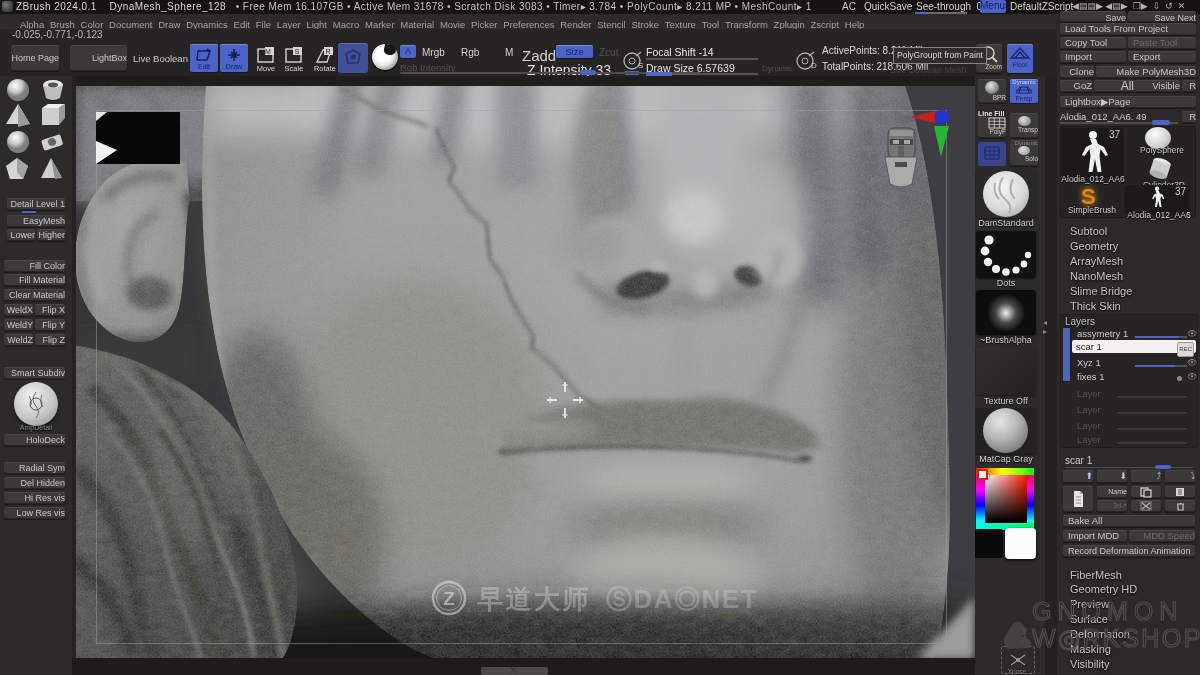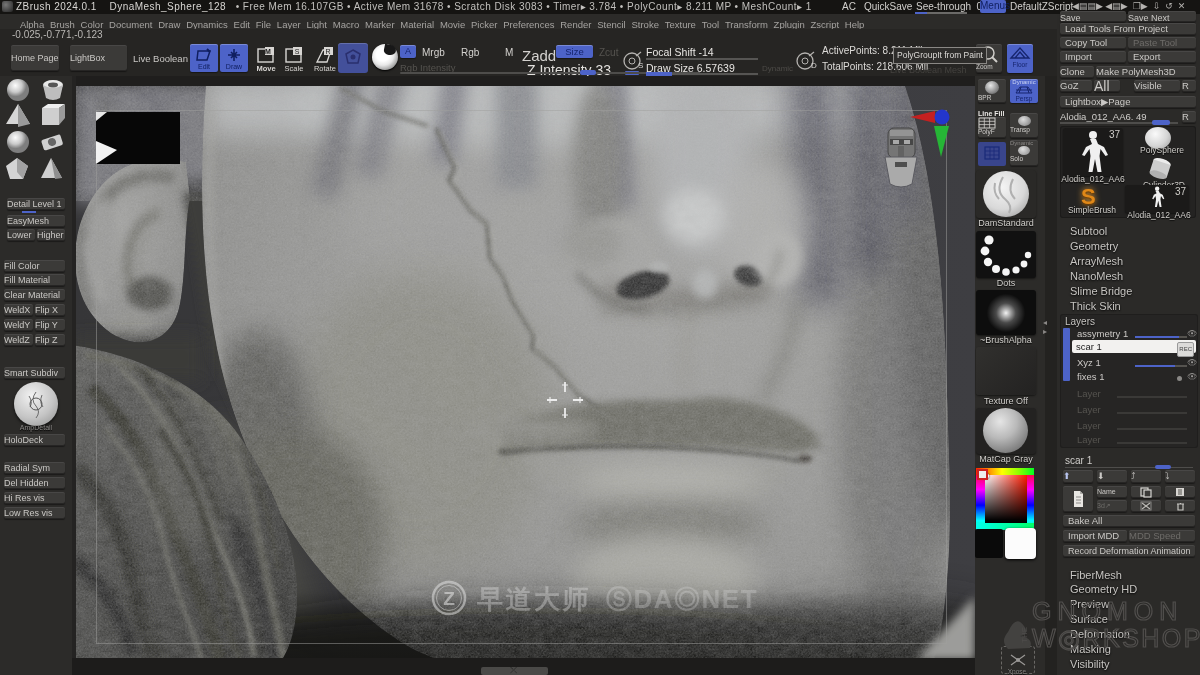--- a/index.html
+++ b/index.html
@@ -1,21 +1,21 @@
 <!DOCTYPE html>
 <html><head>
 <meta charset="utf-8">
 <style>
 html,body{margin:0;padding:0;background:#1b1a19;width:1200px;height:675px;overflow:hidden;
 font-family:"Liberation Sans",sans-serif;-webkit-font-smoothing:antialiased;}
 .a{position:absolute;}
 #stage{position:relative;width:1200px;height:675px;background:#2c2b29;overflow:hidden;}
 .btn{position:absolute;background:#3b3a38;border-radius:2px;
 box-shadow:inset 0 1px 0 rgba(255,255,255,.07),inset 0 -1px 0 rgba(0,0,0,.35),0 1px 1px rgba(0,0,0,.4);
-color:#cac8c5;font-size:9px;text-align:left;overflow:hidden;white-space:nowrap;}
+color:#cac8c5;font-size:9px;text-align:right;overflow:hidden;white-space:nowrap;}
 .btn.dim{color:#6e6c69;}
 .bluebtn{position:absolute;background:#4d63c8;border-radius:2px;color:#15246e;
 box-shadow:inset 0 1px 0 rgba(255,255,255,.25),0 1px 1px rgba(0,0,0,.4);
 font-size:9px;text-align:center;overflow:hidden;white-space:nowrap;}
 .hdr{position:absolute;color:#c6c4c1;font-size:11px;text-shadow:0 1px 2px #000;white-space:nowrap;}
 .mi{display:inline-block;color:#a5a3a0;font-size:9.5px;margin:0 2.9px;}
 .lbl{position:absolute;color:#cfcdc9;font-size:9px;text-align:center;white-space:nowrap;text-shadow:0 1px 1px #000;}
 .thumb{position:absolute;background:#1e1d1c;border-radius:3px;box-shadow:0 1px 2px rgba(0,0,0,.5);}
 </style>
 </head>
@@ -46,21 +46,21 @@
  <div class="a" style="left:133px;top:11px;color:#c9c7c4;font-size:9.5px;">Live Boolean</div>
  <div class="bluebtn" style="left:190px;top:2px;width:28px;height:28px;"><svg width="28" height="28">
           <path d="M8 7 L20 7 L17 16 L7 16 Z" fill="none" stroke="#101f60" stroke-width="1.5"></path>
           <path d="M17 5 l3 3" stroke="#101f60" stroke-width="2"></path>
           <text x="14" y="25" font-size="7" fill="#101f60" text-anchor="middle">Edit</text>
         </svg></div>
  <div class="bluebtn" style="left:220px;top:2px;width:28px;height:28px;"><svg width="28" height="28">
           <path d="M14 5 v12 M8 11 h12 M11 8 l6 6 M17 8 l-6 6" stroke="#101f60" stroke-width="1.6"></path>
           <text x="14" y="25" font-size="7" fill="#101f60" text-anchor="middle">Draw</text>
         </svg></div>
- <div class="a" style="left:254px;top:4px;font-weight:bold;"><svg width="24" height="26">
+ <div class="a" style="left:254px;top:4px;"><svg width="24" height="26">
           <rect x="4" y="3" width="15" height="13" fill="none" stroke="#d8d6d3" stroke-width="1.4"></rect>
           <rect x="11" y="1" width="9" height="8" fill="#d8d6d3"></rect>
           <text x="14" y="8" font-size="7" fill="#222" text-anchor="middle">M</text>
           <text x="12" y="25" font-size="7.5" fill="#d8d6d3" text-anchor="middle">Move</text>
         </svg></div>
  <div class="a" style="left:282px;top:4px;"><svg width="24" height="26">
           <rect x="4" y="3" width="15" height="13" fill="none" stroke="#d8d6d3" stroke-width="1.4"></rect>
           <rect x="11" y="1" width="9" height="8" fill="#d8d6d3"></rect>
           <text x="15" y="8" font-size="7" fill="#222" text-anchor="middle">S</text>
           <text x="12" y="25" font-size="7.5" fill="#d8d6d3" text-anchor="middle">Scale</text>
@@ -494,21 +494,21 @@
  <div class="btn" style="left:3px;top:-3px;width:66px;height:11px;line-height:14px;">Save</div>
  <div class="btn" style="left:71px;top:-3px;width:68px;height:11px;line-height:14px;">Save Next</div>
  <div class="btn" style="left:3px;top:9px;width:136px;height:12px;line-height:12px;font-size:9.5px;text-align:left;padding-left:5px;box-sizing:border-box;">Load Tools From Project</div>
  <div class="btn" style="left:3px;top:23px;width:66px;height:12px;line-height:12px;font-size:9.5px;text-align:left;padding-left:5px;box-sizing:border-box;">Copy Tool</div>
  <div class="btn dim" style="left:71px;top:23px;width:68px;height:12px;line-height:12px;font-size:9.5px;text-align:left;padding-left:5px;box-sizing:border-box;">Paste Tool</div>
  <div class="btn" style="left:3px;top:37px;width:66px;height:12px;line-height:12px;font-size:9.5px;text-align:left;padding-left:5px;box-sizing:border-box;">Import</div>
  <div class="btn" style="left:71px;top:37px;width:68px;height:12px;line-height:12px;font-size:9.5px;text-align:left;padding-left:5px;box-sizing:border-box;">Export</div>
  <div class="btn" style="left:3px;top:52px;width:34px;height:12px;line-height:12px;font-size:9.5px;">Clone</div>
  <div class="btn" style="left:39px;top:52px;width:100px;height:12px;line-height:12px;font-size:9.5px;">Make PolyMesh3D</div>
  <div class="btn" style="left:3px;top:66px;width:32px;height:12px;line-height:12px;font-size:9.5px;">GoZ</div>
- <div class="btn" style="left:37px;top:66px;width:26px;height:12px;line-height:12px;font-size:14px;">All</div>
+ <div class="btn" style="left:37px;top:66px;width:40px;height:12px;line-height:12px;font-size:12px;">All</div>
  <div class="btn" style="left:77px;top:66px;width:46px;height:12px;line-height:12px;font-size:9.5px;">Visible</div>
  <div class="btn" style="left:125px;top:66px;width:14px;height:12px;line-height:12px;font-size:9.5px;">R</div>
  <div class="btn" style="left:3px;top:82px;width:136px;height:12px;line-height:12px;font-size:9.5px;text-align:left;padding-left:5px;box-sizing:border-box;">Lightbox▶Page</div>
  <div class="a" style="left:3px;top:97px;color:#d0cecb;font-size:9.5px;">Alodia_012_AA6. 49</div>
  <div class="a" style="left:3px;top:108px;width:118px;height:2px;background:#4e4d4b;"></div>
  <div class="a" style="left:95px;top:106px;width:18px;height:5px;background:#4d63c8;border-radius:2px;"></div>
  <div class="btn" style="left:125px;top:97px;width:14px;height:12px;line-height:12px;font-size:9.5px;">R</div>
  <div class="a" style="left:3px;top:112px;width:136px;height:92px;background:#242322;border-radius:3px;box-shadow:inset 0 0 0 1px #1c1b1a;"></div>
  <div class="thumb" style="left:6px;top:114px;width:60px;height:48px;background:#1b1a19;">
   <svg width="60" height="48" viewBox="0 0 60 48">

